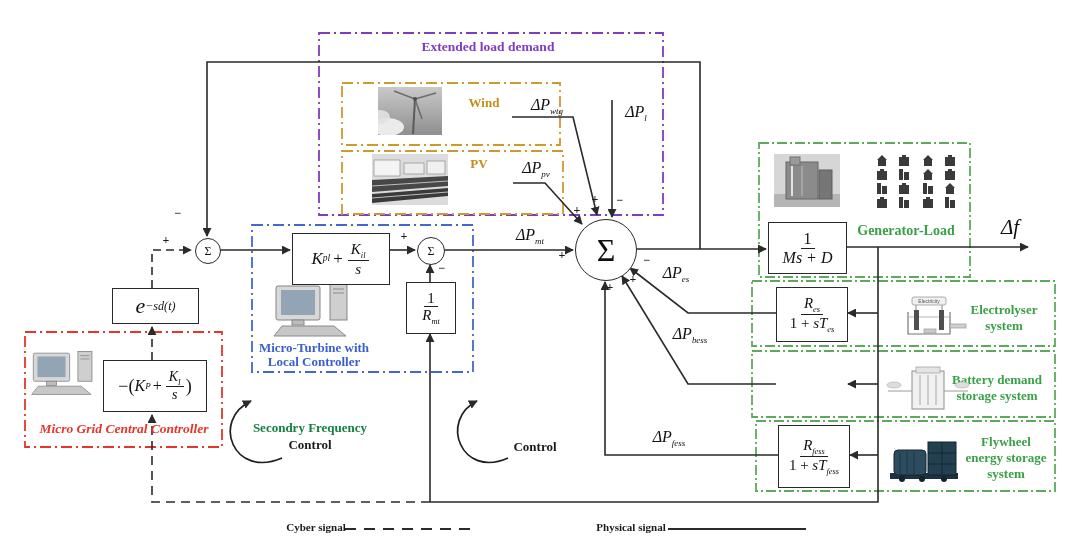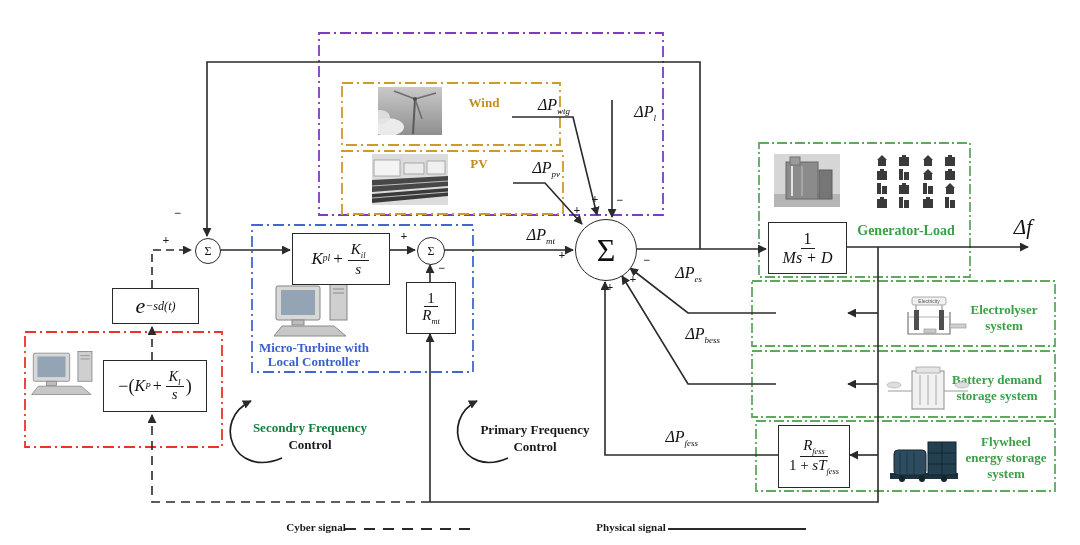--- a/index.html
+++ b/index.html
@@ -10,21 +10,21 @@
          display:flex;align-items:center;justify-content:center;white-space:nowrap;}
   .sum{position:absolute;z-index:3;background:#fff;border:1.6px solid #2a2a2a;border-radius:50%;
        display:flex;align-items:center;justify-content:center;}
   .it{font-style:italic;}
   .up{font-style:normal;}
   sub{font-style:italic;font-size:0.56em;vertical-align:-0.45em;line-height:1;}
   sup.exp{font-style:italic;font-size:0.55em;vertical-align:0.65em;line-height:1;}
   .frac{display:inline-flex;flex-direction:column;align-items:center;margin:0 2px;line-height:1.1;}
   .fnum{padding:0 3px;border-bottom:1.3px solid #1e1e1e;}
   .fden{padding:0 3px;}
-  .sig{position:absolute;z-index:2;font-style:italic;font-size:16px;text-align:right;white-space:nowrap;}
+  .sig{position:absolute;z-index:2;font-style:italic;font-size:16px;text-align:center;white-space:nowrap;}
   .sign{position:absolute;z-index:4;font-size:12px;font-weight:bold;width:12px;text-align:center;line-height:1;color:#1c1c1c;}
   .caption{position:absolute;z-index:2;font-weight:bold;text-align:center;white-space:nowrap;}
   .photo{position:absolute;z-index:2;line-height:0;}
 </style>
 </head>
 <body>
 
 <div id="canvas">
 
   <svg class="wires" width="1080" height="545" viewBox="0 0 1080 545">
@@ -66,24 +66,26 @@
 
     <path d="M430,502 H152 V415" stroke="#2a2a2a" stroke-width="1.6" fill="none" stroke-dasharray="9 6" marker-end="url(#arr)"></path>
     <path d="M152,360 V327" stroke="#2a2a2a" stroke-width="1.6" fill="none" stroke-dasharray="8 5" marker-end="url(#arr)"></path>
     <path d="M152,288 V250 H191" stroke="#2a2a2a" stroke-width="1.6" fill="none" stroke-dasharray="8 5" marker-end="url(#arr)"></path>
     <path d="M345,529 H473" stroke="#2a2a2a" stroke-width="1.8" fill="none" stroke-dasharray="11 8"></path>
 
     <path d="M282,458 C233,479 211,420 251,401" stroke="#1e1e1e" stroke-width="1.7" fill="none" marker-end="url(#arr)"></path>
     <path d="M508,458 C461,479 439,420 477,401" stroke="#1e1e1e" stroke-width="1.7" fill="none" marker-end="url(#arr)"></path>
   </svg>
 
+  <div class="caption" style="left:372px;top:39px;width:232px;font-size:13.5px;color:#7e3cc0;">Extended load demand</div>
   <div class="caption" style="left:460px;top:95px;width:48px;font-size:13px;color:#c28d19;">Wind</div>
   <div class="caption" style="left:462px;top:156px;width:34px;font-size:13px;color:#c28d19;">PV</div>
   <div class="caption" style="left:248px;top:340px;width:132px;font-size:13px;color:#3a5fd0;">Micro-Turbine with</div>
   <div class="caption" style="left:248px;top:354px;width:132px;font-size:13px;color:#3a5fd0;">Local Controller</div>
+  <div class="caption" style="left:30px;top:421px;width:188px;font-size:13.5px;font-style:italic;color:#e8342a;">Micro Grid  Central  Controller</div>
   <div class="caption" style="left:852px;top:223px;width:108px;font-size:14px;color:#3aa047;">Generator-Load</div>
   <div class="caption" style="left:952px;top:302px;width:104px;font-size:13px;color:#3aa047;">Electrolyser</div>
   <div class="caption" style="left:952px;top:318px;width:104px;font-size:13px;color:#3aa047;">system</div>
   <div class="caption" style="left:942px;top:372px;width:110px;font-size:13px;color:#3aa047;">Battery demand</div>
   <div class="caption" style="left:942px;top:388px;width:110px;font-size:13px;color:#3aa047;">storage system</div>
   <div class="caption" style="left:952px;top:434px;width:108px;font-size:13px;color:#3aa047;">Flywheel</div>
   <div class="caption" style="left:952px;top:450px;width:108px;font-size:13px;color:#3aa047;">energy storage</div>
   <div class="caption" style="left:952px;top:466px;width:108px;font-size:13px;color:#3aa047;">system</div>
 
   <div class="block" style="left:112px;top:288px;width:85px;height:34px;font-size:22px;">
@@ -120,20 +122,26 @@
     </span>
   </div>
 
   <div class="block" style="left:768px;top:222px;width:77px;height:50px;">
     <span class="frac" style="font-size:16px;">
       <span class="fnum up">1</span>
       <span class="fden it">Ms + D</span>
     </span>
   </div>
 
+  <div class="block" style="left:776px;top:287px;width:70px;height:53px;">
+    <span class="frac" style="font-size:15px;">
+      <span class="fnum"><span class="it">R</span><sub>es</sub></span>
+      <span class="fden"><span class="up">1 + </span><span class="it">sT</span><sub>es</sub></span>
+    </span>
+  </div>
 
 
   <div class="block" style="left:778px;top:425px;width:70px;height:61px;">
     <span class="frac" style="font-size:15px;">
       <span class="fnum"><span class="it">R</span><sub>fess</sub></span>
       <span class="fden"><span class="up">1 + </span><span class="it">sT</span><sub>fess</sub></span>
     </span>
   </div>
 
   <div class="sum" style="left:195px;top:238px;width:24px;height:24px;font-size:12px;">Σ</div>
@@ -172,21 +180,20 @@
   </div>
   <div class="sig" style="left:640px;top:428px;width:58px;">
     <span>ΔP</span><sub>fess</sub>
   </div>
   <div class="sig" style="left:988px;top:215px;width:44px;font-size:21px;">
     <span>Δf</span>
   </div>
 
   <div class="caption" style="left:235px;top:420px;width:150px;font-size:13px;color:#15803d;">Secondry Frequency</div>
   <div class="caption" style="left:235px;top:437px;width:150px;font-size:13px;color:#1a1a1a;">Control</div>
-  <div class="caption" style="left:460px;top:422px;width:150px;font-size:13px;color:#1a1a1a;">Primary Frequency</div>
   <div class="caption" style="left:460px;top:439px;width:150px;font-size:13px;color:#1a1a1a;">Control</div>
 
   <div class="caption" style="left:276px;top:521px;width:80px;font-size:11px;color:#1a1a1a;">Cyber signal</div>
   <div class="caption" style="left:586px;top:521px;width:90px;font-size:11px;color:#1a1a1a;">Physical signal</div>
 
   <div class="photo" style="left:378px;top:87px;">
     <svg width="64" height="48" viewBox="0 0 64 48">
       <defs>
           <linearGradient id="gw" x1="0" y1="0" x2="0" y2="1">
         <stop offset="0" stop-color="#c9c9c9"></stop>

